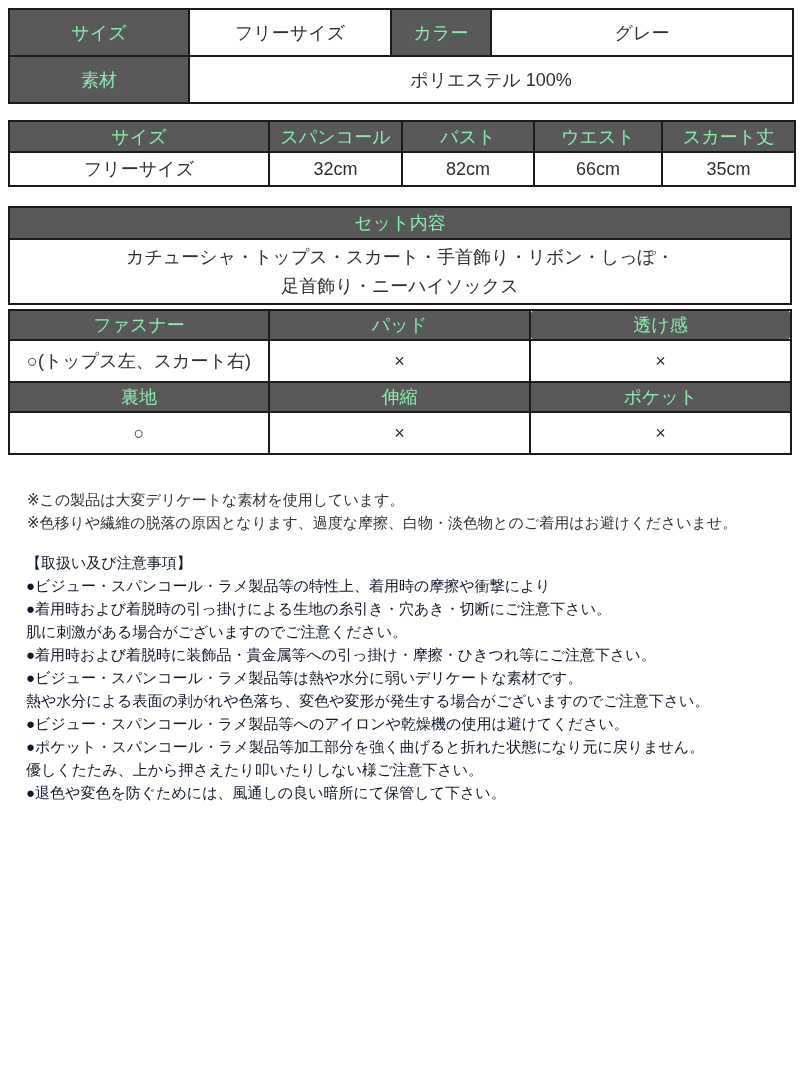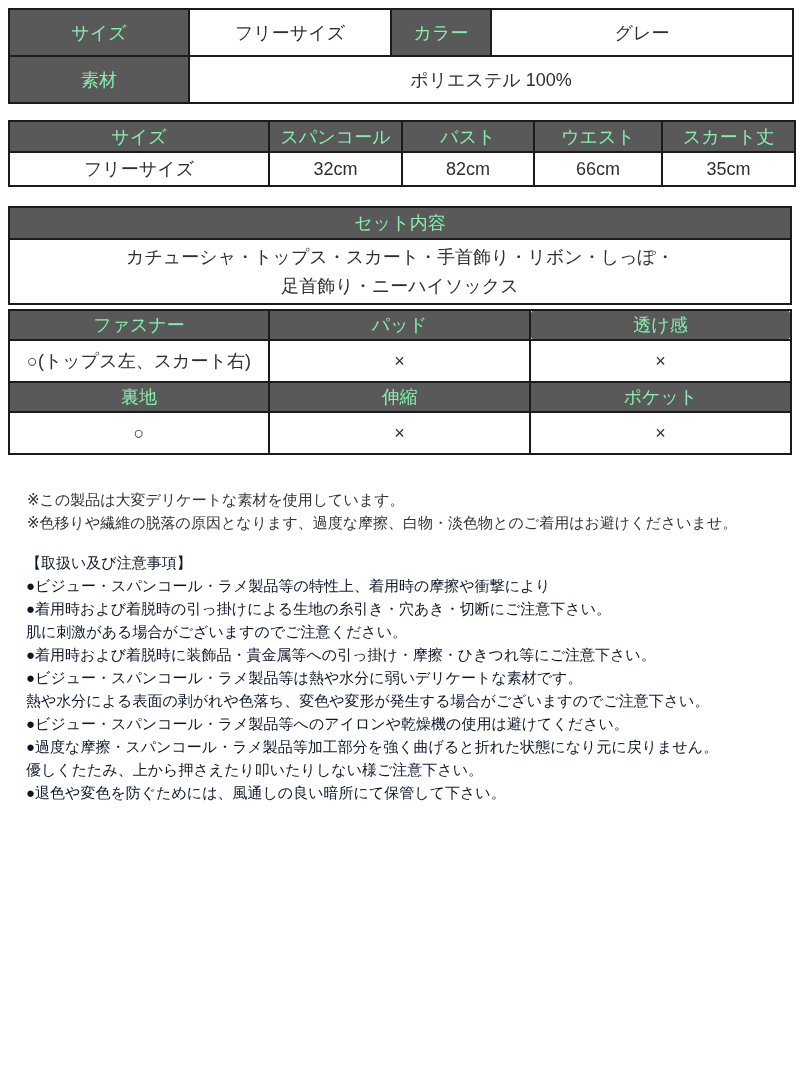--- a/index.html
+++ b/index.html
@@ -139,18 +139,18 @@
 
   <div class="notes2">
     <div>【取扱い及び注意事項】</div>
     <div>●ビジュー・スパンコール・ラメ製品等の特性上、着用時の摩擦や衝撃により</div>
     <div>●着用時および着脱時の引っ掛けによる生地の糸引き・穴あき・切断にご注意下さい。</div>
     <div>肌に刺激がある場合がございますのでご注意ください。</div>
     <div>●着用時および着脱時に装飾品・貴金属等への引っ掛け・摩擦・ひきつれ等にご注意下さい。</div>
     <div>●ビジュー・スパンコール・ラメ製品等は熱や水分に弱いデリケートな素材です。</div>
     <div>熱や水分による表面の剥がれや色落ち、変色や変形が発生する場合がございますのでご注意下さい。</div>
     <div>●ビジュー・スパンコール・ラメ製品等へのアイロンや乾燥機の使用は避けてください。</div>
-    <div>●過度な摩擦・スパンコール・ラメ製品等加工部分を強く曲げると折れた状態になり元に戻りません。</div>
+    <div>●ポケット・スパンコール・ラメ製品等加工部分を強く曲げると折れた状態になり元に戻りません。</div>
     <div>優しくたたみ、上から押さえたり叩いたりしない様ご注意下さい。</div>
     <div>●退色や変色を防ぐためには、風通しの良い暗所にて保管して下さい。</div>
   </div>
 
 </div>
 
 </body></html>

